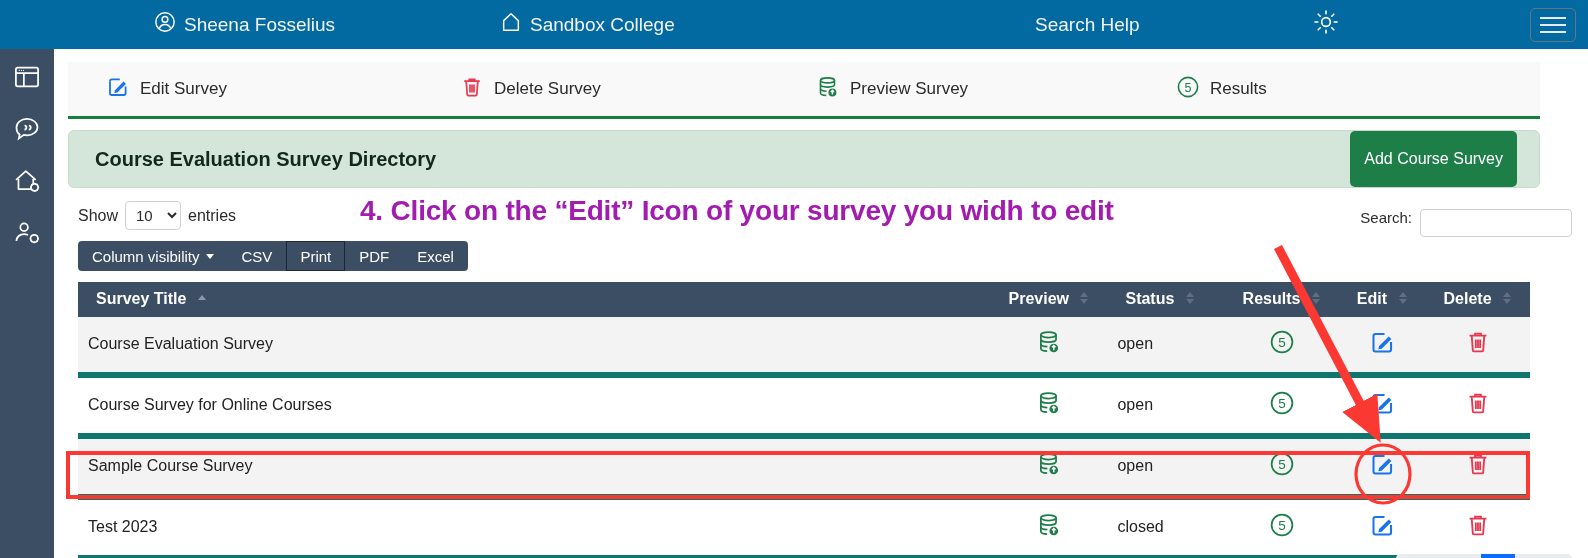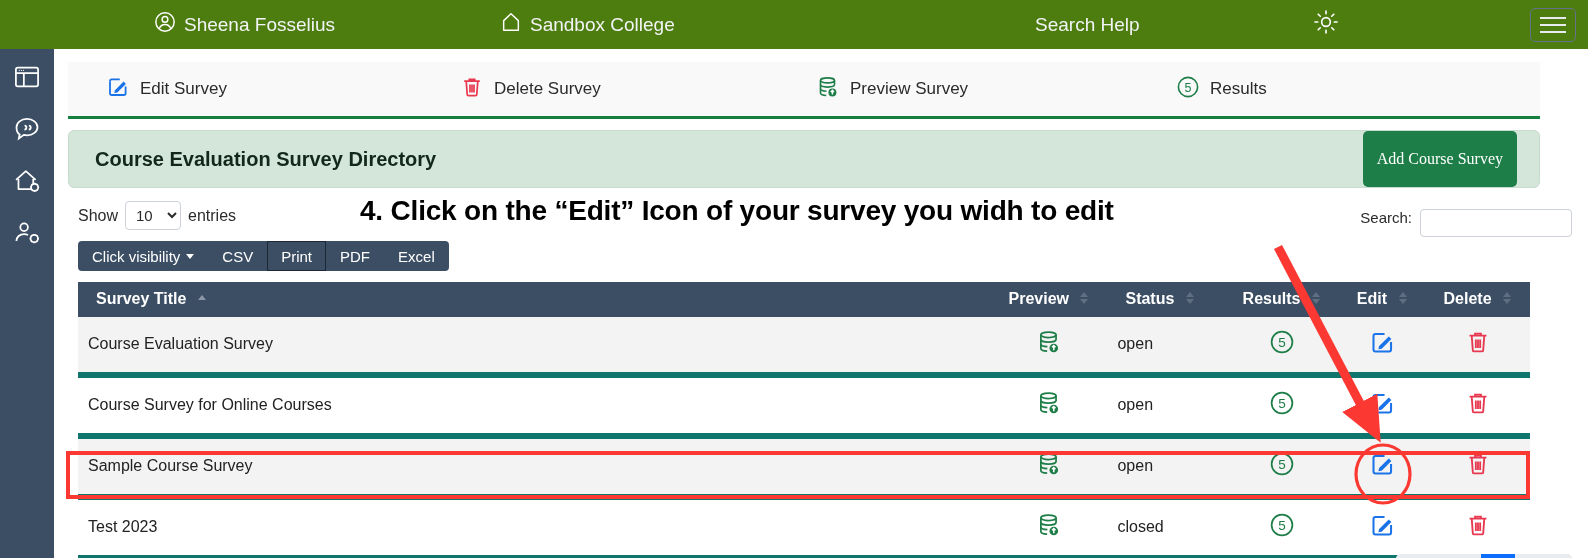--- a/index.html
+++ b/index.html
@@ -8,21 +8,21 @@
     font-family: "Liberation Sans", sans-serif;
     background: #ffffff;
     overflow: hidden;
   }
   #root { position: relative; width: 1588px; height: 558px; }
 
   
   .navbar {
     position: absolute; top: 0; left: 0;
     width: 1588px; height: 49px;
-    background: #4d7c0f;
+    background: #0369a1;
     display: flex; align-items: center;
     color: #ffffff;
   }
   .nav-item {
     display: flex; align-items: center; gap: 8px;
     font-size: 19px; color: #f2f4f6; white-space: nowrap;
   }
   .nav-user   { position: absolute; left: 154px; }
   .nav-school { position: absolute; left: 500px; }
   .nav-help   { position: absolute; left: 1035px; }
@@ -75,21 +75,21 @@
     position: absolute; top: 81px; left: 14px;
     width: 1472px; height: 58px;
     background: #d4e6da;
     border: 1px solid #c7dccf; border-radius: 6px;
     display: flex; align-items: center; justify-content: space-between;
     padding: 0 22px 0 26px;
   }
   .banner-title { font-size: 20px; font-weight: bold; color: #11281a; }
   .banner-btn {
     background: #1e7e48; color: #ffffff;
-    font-size: 16px; font-family: Liberation Serif, serif;
+    font-size: 16px; font-family: Liberation Sans, sans-serif;
     border: none; border-radius: 5px;
     padding: 19px 14px; cursor: pointer; white-space: nowrap;
   }
 
   
   .show-row {
     position: absolute; top: 152px; left: 24px;
     display: flex; align-items: center; gap: 7px;
     font-size: 16px; color: #2b2b2b;
   }
@@ -163,21 +163,21 @@
   .pg {
     font-size: 15px; padding: 6px 13px; color: #4c5a66;
     background: #e9ecef; border: none; cursor: pointer;
     font-family: "Liberation Sans", sans-serif;
   }
   .pg.active { background: #0d6efd; color: #ffffff; }
 
   
   .anno-text {
     position: absolute; top: 195px; left: 360px;
-    font-size: 28px; font-weight: bold; color: #000000;
+    font-size: 28px; font-weight: bold; color: #a21caf;
     white-space: nowrap; letter-spacing: -0.2px;
   }
   .anno-box {
     position: absolute; top: 451px; left: 66px;
     width: 1464px; height: 48px;
     border: 4px solid #fc3832; pointer-events: none;
   }
   .anno-svg { position: absolute; top: 0; left: 0; width: 1588px; height: 558px; pointer-events: none; }
 </style>
 </head>
@@ -323,21 +323,21 @@
       <span>entries</span>
     </div>
 
     <div class="search-row">
       <span>Search:</span>
       <input class="search-input" type="text" placeholder="" style="">
     </div>
 
     <div class="dtbuttons">
       <button class="dtbtn">
-        <span>Click visibility</span>
+        <span>Column visibility</span>
         <span class="caret-dn"></span>
       </button>
       <button class="dtbtn">CSV</button>
       <button class="dtbtn focused">Print</button>
       <button class="dtbtn">PDF</button>
       <button class="dtbtn">Excel</button>
     </div>
 
     <table class="tbl">
       <thead>

